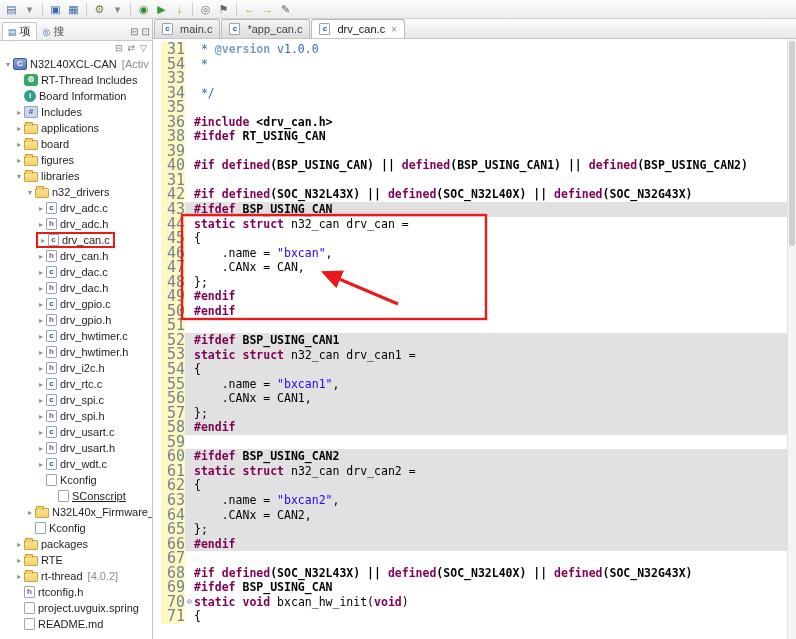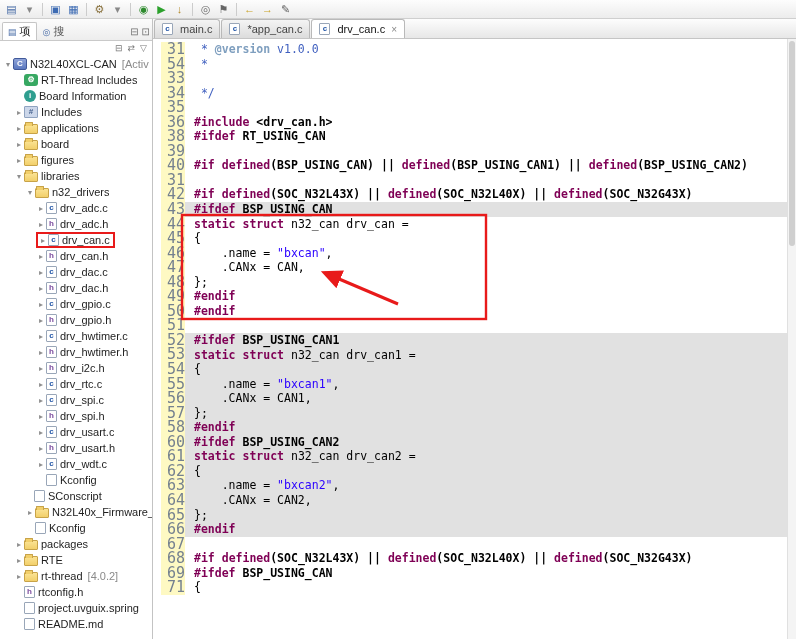--- a/index.html
+++ b/index.html
@@ -259,21 +259,21 @@
         <div class="tree-row" style="padding-left: 36px;">
           <span class="exp">▸</span>
           <span class="icon ic-cfile">c</span>
           <span class="lbl">drv_wdt.c</span>
         </div>
         <div class="tree-row" style="padding-left: 36px;">
           <span class="exp"></span>
           <span class="icon ic-file"></span>
           <span class="lbl">Kconfig</span>
         </div>
-        <div class="tree-row" style="padding-left: 24px;">
+        <div class="tree-row" style="padding-left: 48px; text-decoration: underline;">
           <span class="exp"></span>
           <span class="icon ic-file"></span>
           <span class="lbl">SConscript</span>
         </div>
         <div class="tree-row" style="padding-left: 25px;">
           <span class="exp">▸</span>
           <span class="icon ic-folder"></span>
           <span class="lbl">N32L40x_Firmware_Li</span>
         </div>
         <div class="tree-row" style="padding-left: 25px;">
@@ -487,20 +487,26 @@
             <span class="ln">57</span>
             <span class="fold"></span>
             <span class="code-text"><span class="sg-pl">};</span></span>
           </div>
           <div class="code-line inactive">
             <span class="gutter"></span>
             <span class="ln">58</span>
             <span class="fold"></span>
             <span class="code-text"><span class="sg-pp">#endif</span></span>
           </div>
+          <div class="code-line">
+            <span class="gutter"></span>
+            <span class="ln">59</span>
+            <span class="fold"></span>
+            <span class="code-text"></span>
+          </div>
           <div class="code-line inactive">
             <span class="gutter"></span>
             <span class="ln">60</span>
             <span class="fold"></span>
             <span class="code-text"><span class="sg-pp">#ifdef</span><span class="sg-bd"> BSP_USING_CAN2</span></span>
           </div>
           <div class="code-line inactive">
             <span class="gutter"></span>
             <span class="ln">61</span>
             <span class="fold"></span>
@@ -546,20 +552,26 @@
             <span class="gutter"></span>
             <span class="ln">68</span>
             <span class="fold"></span>
             <span class="code-text"><span class="sg-pp">#if</span><span class="sg-pl"> </span><span class="sg-pp">defined</span><span class="sg-bd">(SOC_N32L43X) || </span><span class="sg-pp">defined</span><span class="sg-bd">(SOC_N32L40X) || </span><span class="sg-pp">defined</span><span class="sg-bd">(SOC_N32G43X)</span></span>
           </div>
           <div class="code-line">
             <span class="gutter"></span>
             <span class="ln">69</span>
             <span class="fold"></span>
             <span class="code-text"><span class="sg-pp">#ifdef</span><span class="sg-bd"> BSP_USING_CAN</span></span>
+          </div>
+          <div class="code-line">
+            <span class="gutter"></span>
+            <span class="ln">70</span>
+            <span class="fold">⊖</span>
+            <span class="code-text"><span class="sg-kw">static</span><span class="sg-pl"> </span><span class="sg-kw">void</span><span class="sg-pl"> bxcan_hw_init(</span><span class="sg-kw">void</span><span class="sg-pl">)</span></span>
           </div>
           <div class="code-line">
             <span class="gutter"></span>
             <span class="ln">71</span>
             <span class="fold"></span>
             <span class="code-text"><span class="sg-pl">{</span></span>
           </div>
         </div>
     </div>
 

